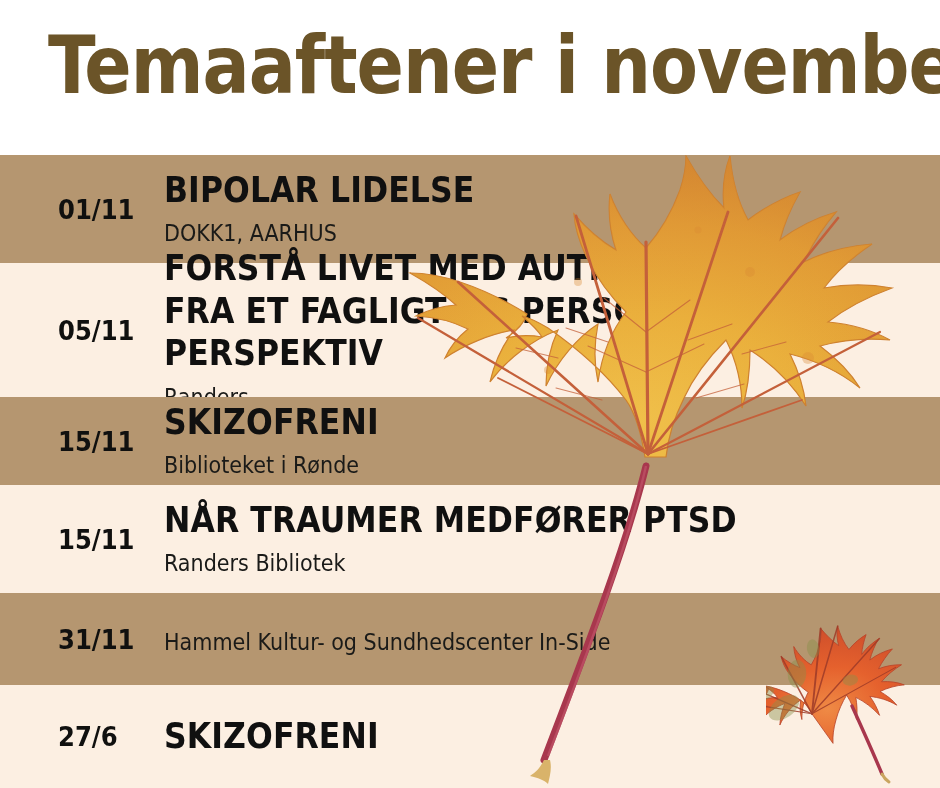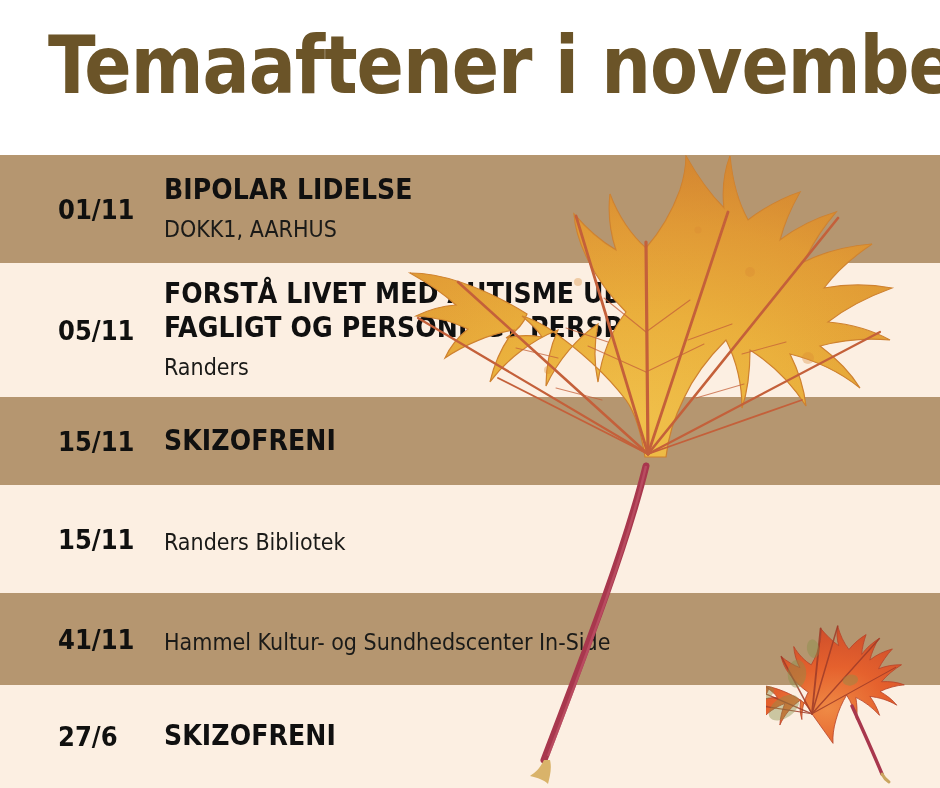--- a/index.html
+++ b/index.html
@@ -67,21 +67,21 @@
     color:#10100f;
     white-space:nowrap;
   }
   .row-body {
     flex:1 1 auto;
     padding-left:4px;
   }
   .row-title {
     font-family:"DejaVu Sans Condensed","Liberation Sans Narrow","Liberation Sans", sans-serif;
     font-weight:700;
-    font-size:28px;
+    font-size:35px;
     line-height:1.22;
     letter-spacing:0.1px;
     color:#101010;
     text-transform:uppercase;
     max-width:600px;
   }
   .row-loc {
     font-family:"DejaVu Sans Condensed","Liberation Sans Narrow","Liberation Sans", sans-serif;
     font-weight:400;
     font-size:23px;
@@ -136,34 +136,36 @@
             <div class="row-title">FORSTÅ LIVET MED AUTISME UD FRA ET FAGLIGT OG PERSONLIGT PERSPEKTIV</div>
             <div class="row-loc">Randers</div>
           </div>
         </div>
       </div>
       <div class="row dark" style="top: 242px; height: 88px;">
         <div class="row-inner">
           <div class="row-date">15/11</div>
           <div class="row-body">
             <div class="row-title">SKIZOFRENI</div>
+            <div class="row-loc">Biblioteket i Rønde</div>
           </div>
         </div>
       </div>
       <div class="row light" style="top: 330px; height: 108px;">
         <div class="row-inner">
           <div class="row-date">15/11</div>
           <div class="row-body">
+            <div class="row-title">NÅR TRAUMER MEDFØRER PTSD</div>
             <div class="row-loc">Randers Bibliotek</div>
           </div>
         </div>
       </div>
       <div class="row dark" style="top: 438px; height: 92px;">
         <div class="row-inner">
-          <div class="row-date">41/11</div>
+          <div class="row-date">31/11</div>
           <div class="row-body">
             <div class="row-loc">Hammel Kultur- og Sundhedscenter In-Side</div>
           </div>
         </div>
       </div>
       <div class="row light" style="top: 530px; height: 103px;">
         <div class="row-inner">
           <div class="row-date">27/6</div>
           <div class="row-body">
             <div class="row-title">SKIZOFRENI</div>

